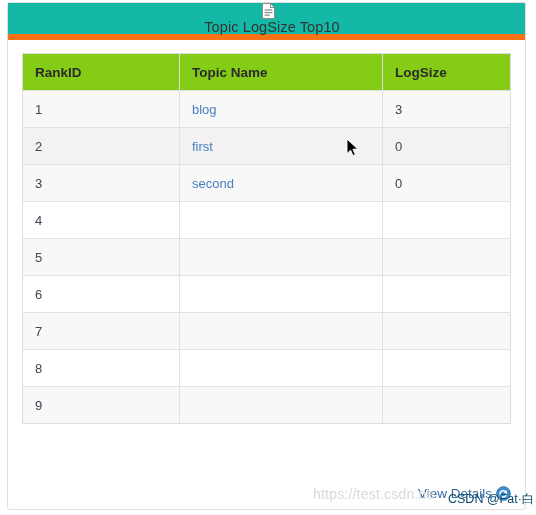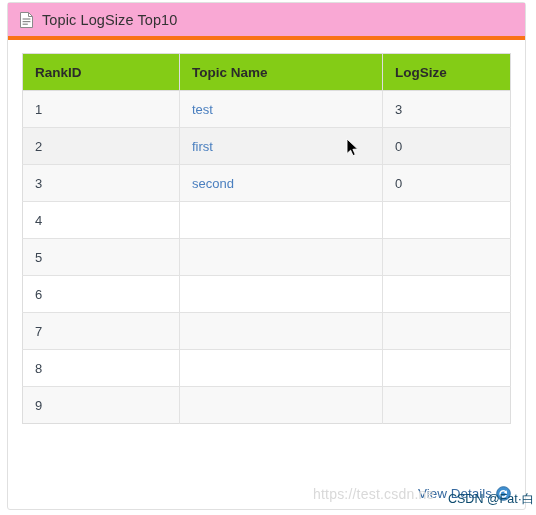--- a/index.html
+++ b/index.html
@@ -24,26 +24,27 @@
     width: 519px;
     height: 508px;
     background: #ffffff;
     border: 1px solid #e0e0e0;
     border-radius: 3px;
     box-sizing: border-box;
   }
 
   .card-header {
     height: 37px;
-    background: #f9a8d4;
-    border-bottom: 4px solid #f97316;
+    background: #14b8a6;
+    border-bottom: 6px solid #f97316;
     display: flex;
     align-items: center;
     padding-left: 11px;
     box-sizing: border-box;
+    flex-direction: column;
   }
 
   .doc-icon {
     width: 15px;
     height: 16px;
     margin-right: 8px;
     flex: 0 0 auto;
     display: block;
   }
 
@@ -189,21 +190,21 @@
       <thead>
         <tr>
           <th>RankID</th>
           <th>Topic Name</th>
           <th>LogSize</th>
         </tr>
       </thead>
       <tbody>
         <tr class="stripe">
           <td>1</td>
-          <td><a class="topic-link" href="#">test</a></td>
+          <td><a class="topic-link" href="#">blog</a></td>
           <td>3</td>
         </tr>
         <tr class="hl">
           <td>2</td>
           <td><a class="topic-link" href="#">first</a></td>
           <td>0</td>
         </tr>
         <tr class="stripe">
           <td>3</td>
           <td><a class="topic-link" href="#">second</a></td>

